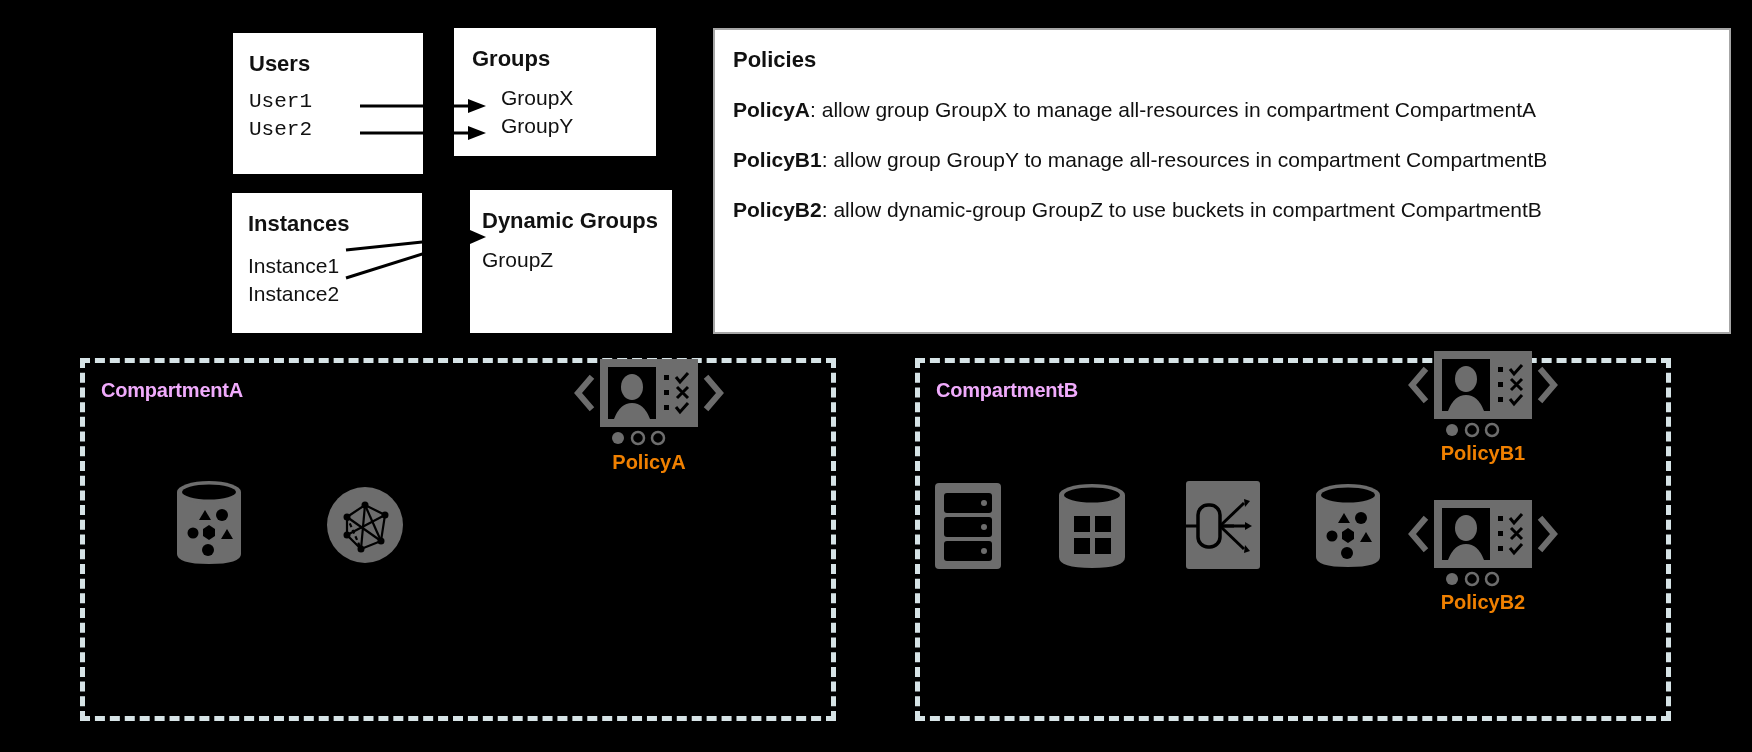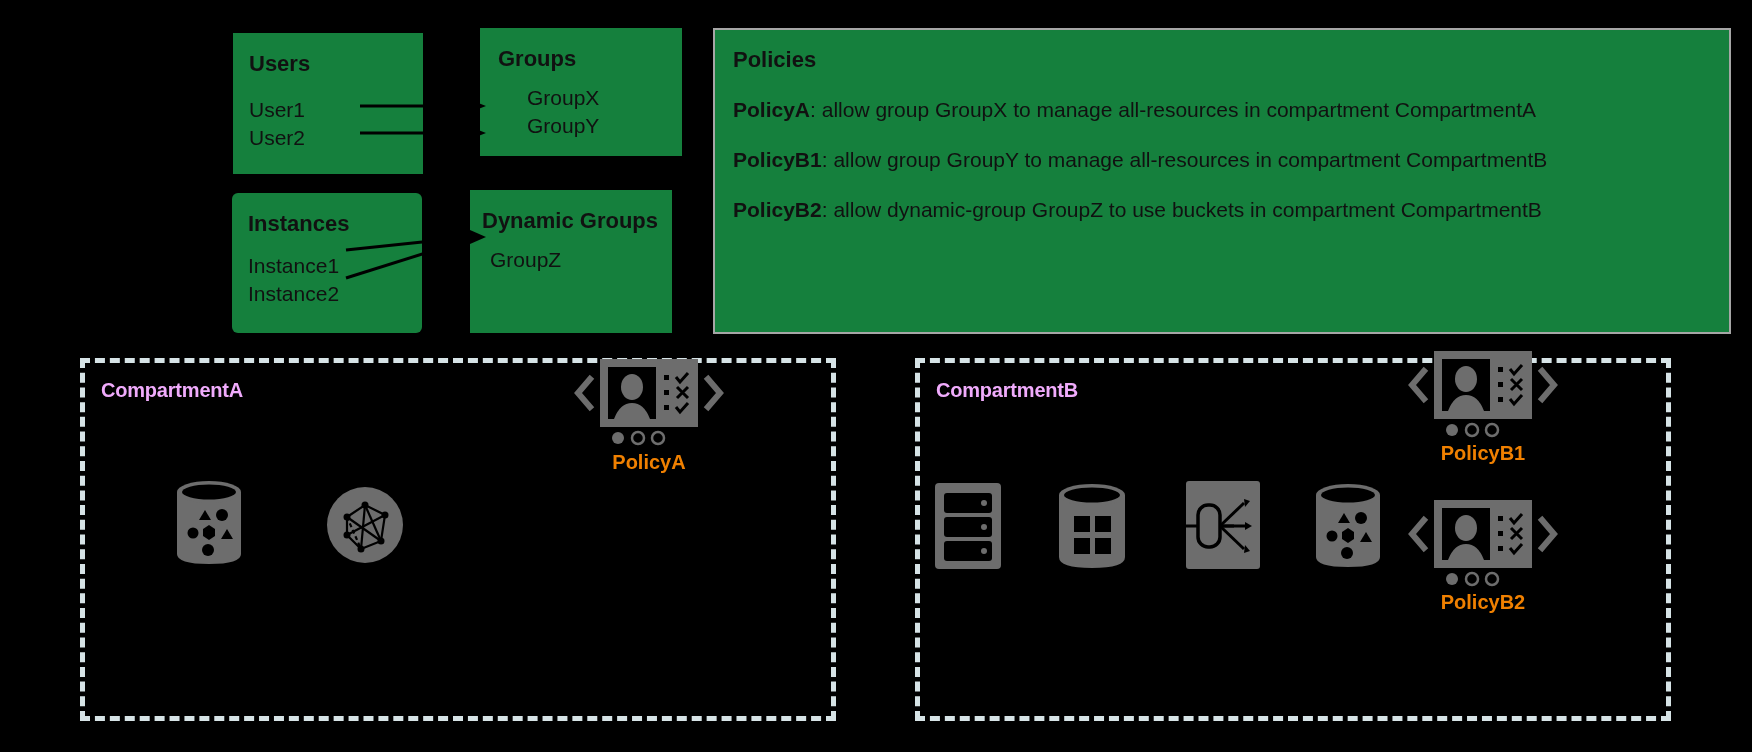--- a/index.html
+++ b/index.html
@@ -12,56 +12,56 @@
     height: 752px;
     position: relative;
     overflow: hidden;
     font-family: "Liberation Sans", sans-serif;
     color: #000;
   }
 
   
   .card {
     position: absolute;
-    background: #15803d;
+    background: #ffffff;
     box-sizing: border-box;
   }
   .card-title {
     font-weight: bold;
     color: #111111;
     line-height: 1.1;
   }
   .card-line {
     color: #111111;
     line-height: 1.32;
     white-space: nowrap;
   }
 
   
   #users-card  { left: 233px; top: 33px;  width: 190px; height: 141px; padding: 19px 0 0 16px; }
   #users-card .card-title { font-size: 22px; }
   #users-card .card-line  { font-size: 21px; }
-  #users-card .list { margin-top: 20px; }
-
-  
-  #groups-card { left: 480px; top: 28px;  width: 202px; height: 128px; padding: 19px 16px 0 18px; }
+  #users-card .list { margin-top: 12px; font-family: Liberation Mono, monospace; }
+
+  
+  #groups-card { left: 454px; top: 28px;  width: 202px; height: 128px; padding: 19px 16px 0 18px; }
   #groups-card .card-title { font-size: 22px; }
   #groups-card .card-line  { font-size: 21px; }
   #groups-card .list { margin-top: 13px; margin-left: 29px; }
 
   
-  #instances-card { left: 232px; top: 193px; width: 190px; height: 140px; padding: 19px 0 0 16px; border-radius: 6px; }
+  #instances-card { left: 232px; top: 193px; width: 190px; height: 140px; padding: 19px 0 0 16px; }
   #instances-card .card-title { font-size: 22px; }
   #instances-card .card-line  { font-size: 21px; }
   #instances-card .list { margin-top: 16px; }
 
   
   #dyngroups-card { left: 470px; top: 190px; width: 202px; height: 143px; padding: 19px 0 0 12px; }
   #dyngroups-card .card-title { font-size: 22px; }
-  #dyngroups-card .card-line  { font-size: 21px; margin-left: 8px; }
+  #dyngroups-card .card-line  { font-size: 21px; }
   #dyngroups-card .list { margin-top: 13px; }
 
   
   #policies-card {
     left: 713px; top: 28px; width: 1018px; height: 306px;
     border: 2px solid #a6a6a6;
     padding: 18px 0 0 18px;
   }
   #policies-card .card-title { font-size: 22px; margin-bottom: 26px; }
   .policy-line {

